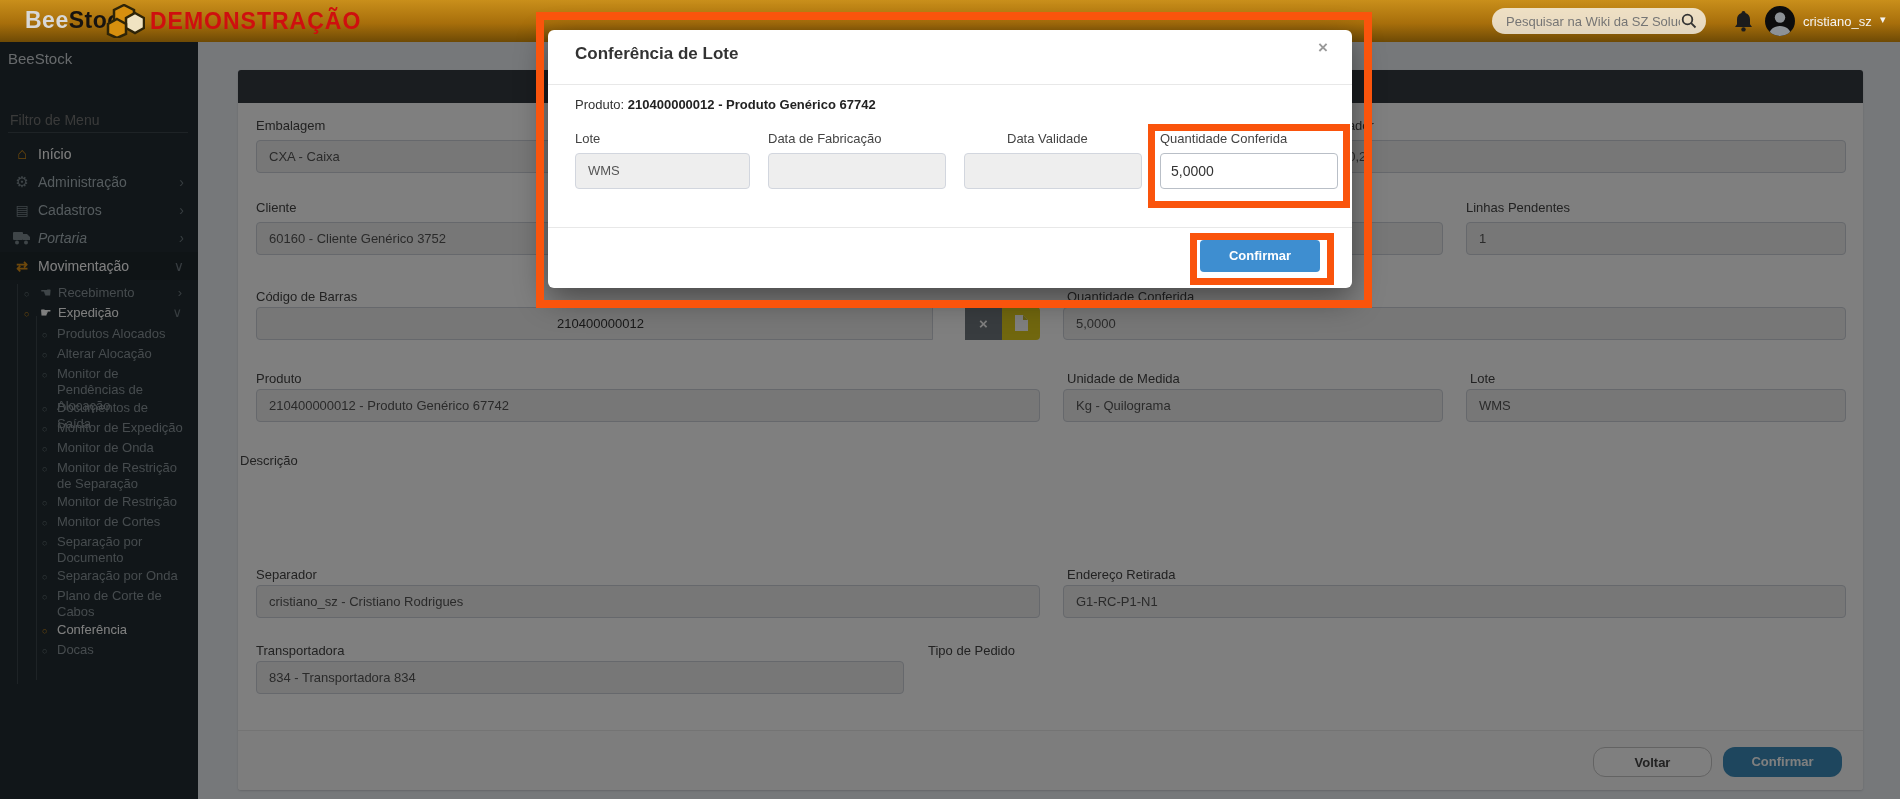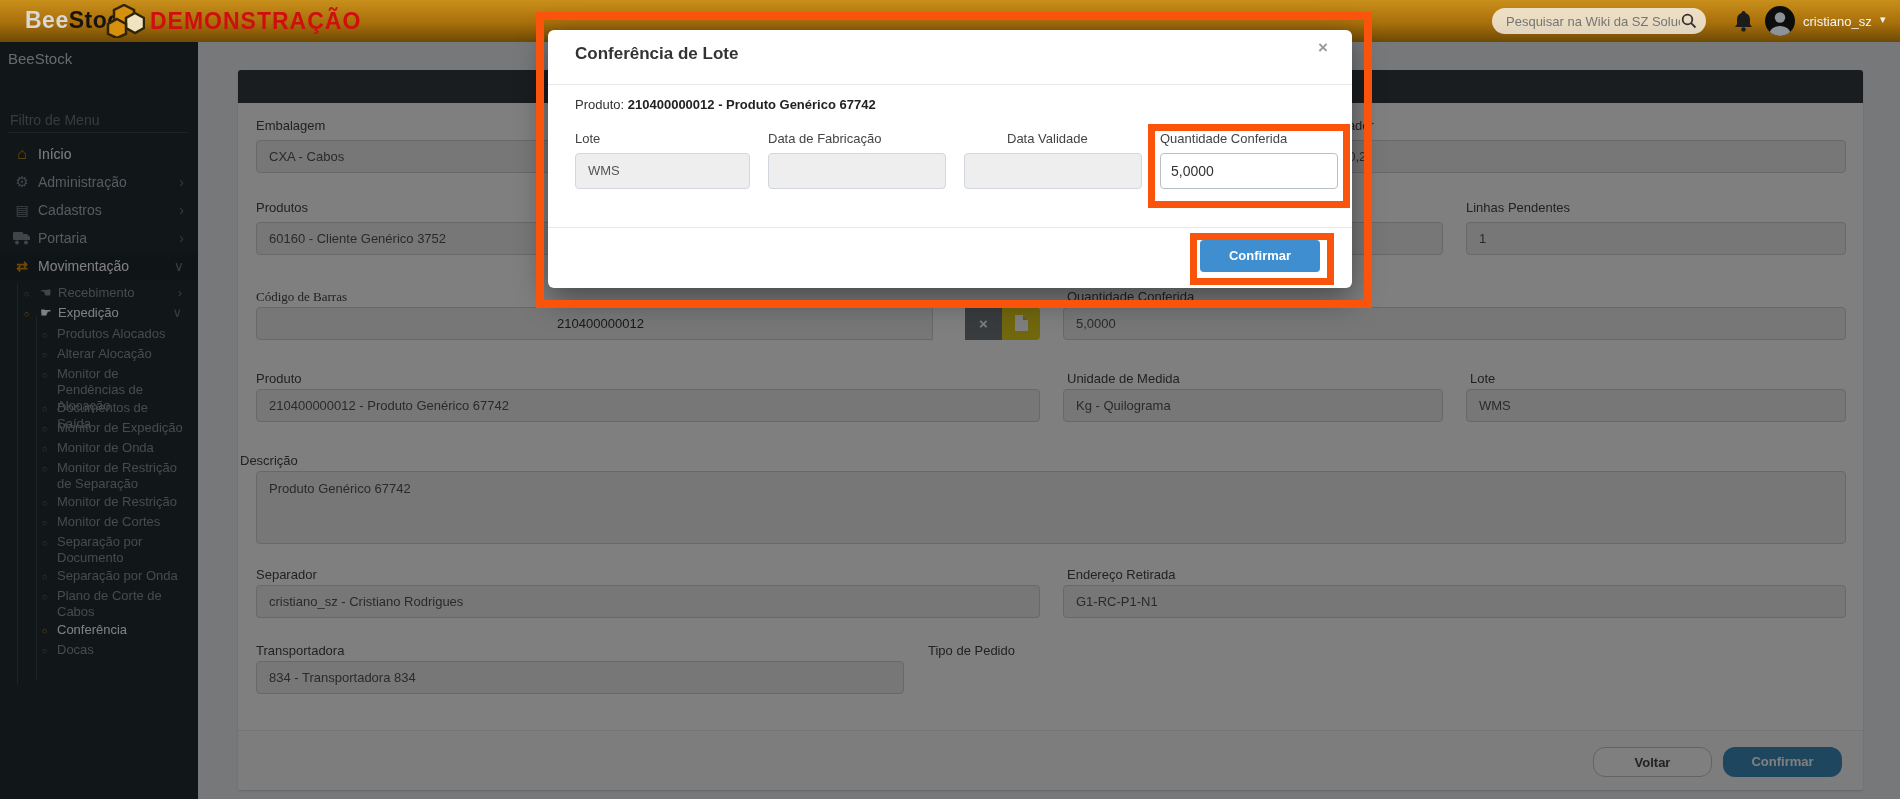--- a/index.html
+++ b/index.html
@@ -120,21 +120,21 @@
     <div class="abs sb-item" style="top:126px;">
       <span class="ic" style="font-size:15px;">⚙</span>
       <span class="tx">Administração</span>
       <span class="ch">›</span>
     </div>
     <div class="abs sb-item" style="top:154px;">
       <span class="ic" style="font-size:14px;">▤</span>
       <span class="tx">Cadastros</span>
       <span class="ch">›</span>
     </div>
-    <div class="abs sb-item" style="top:182px;">
+    <div class="abs sb-item" style="top:182px;font-style:italic;">
       <svg class="ic" style="top:7px;" width="18" height="14" viewBox="0 0 18 14">
         <rect x="0" y="1" width="10" height="8" rx="1" fill="#7e8a91"></rect>
         <path d="M10 3h4l3 3v3h-7z" fill="#7e8a91"></path>
         <circle cx="4" cy="11.5" r="2" fill="#7e8a91"></circle>
           <circle cx="13" cy="11.5" r="2" fill="#7e8a91"></circle>
       </svg>
       <span class="tx">Portaria</span>
       <span class="ch">›</span>
     </div>
     <div class="abs sb-item active" style="top:210px;background:#1e282d;">
@@ -215,52 +215,51 @@
         <i class="dot">○</i>
         <span class="tx">Docas</span>
       </div>
   </div>
 
   <div id="content" class="abs">
     <div id="card" class="abs"></div>
     <div id="card-header" class="abs"></div>
 
     <span class="abs lbl" style="left:58px;top:76px;">Embalagem</span>
-    <div class="abs f" style="left:58px;top:98px;width:784px;"><span>CXA - Cabos</span></div>
+    <div class="abs f" style="left:58px;top:98px;width:784px;"><span>CXA - Caixa</span></div>
     <div class="abs f" style="left:865px;top:98px;width:783px;"></div>
     <span class="abs lbl" style="left:1134px;top:76px;">itizador</span>
     <span class="abs" style="left:1143px;top:107px;font-size:13px;color:#555;z-index:2;">40,2</span>
 
-    <span class="abs lbl" style="left:58px;top:158px;">Produtos</span>
+    <span class="abs lbl" style="left:58px;top:158px;">Cliente</span>
     <div class="abs f" style="left:58px;top:180px;width:784px;"><span>60160 - Cliente Genérico 3752</span></div>
     <div class="abs f" style="left:865px;top:180px;width:380px;"></div>
     <span class="abs lbl" style="left:1268px;top:158px;">Linhas Pendentes</span>
     <div class="abs f" style="left:1268px;top:180px;width:380px;"><span>1</span></div>
 
-    <span class="abs lbl" style="left:58px;top:247px;font-family:Liberation Serif, serif;">Código de Barras</span>
+    <span class="abs lbl" style="left:58px;top:247px;">Código de Barras</span>
     <div class="abs f" style="left:58px;top:265px;width:677px;border-radius:4px 0 0 4px;color:#333;text-align:center;"><span>210400000012</span></div>
     <div id="cb-clear" class="abs gbtn" style="left:767px;top:265px;width:37px;"><span>×</span></div>
     <div id="cb-doc" class="abs gbtn" style="left:804px;top:265px;width:38px;">
       <svg width="13" height="16" viewBox="0 0 13 16" style="margin-top:8px;">
         <path d="M0 0h8l5 5v11H0z" fill="#fff"></path>
           <path d="M8 0l5 5H8z" fill="#cbbd28"></path>
       </svg>
     </div>
     <span class="abs lbl" style="left:869px;top:247px;">Quantidade Conferida</span>
     <div class="abs f" style="left:865px;top:265px;width:783px;"><span>5,0000</span></div>
 
     <span class="abs lbl" style="left:58px;top:329px;">Produto</span>
     <div class="abs f" style="left:58px;top:347px;width:784px;"><span>210400000012 - Produto Genérico 67742</span></div>
     <span class="abs lbl" style="left:869px;top:329px;">Unidade de Medida</span>
     <div class="abs f" style="left:865px;top:347px;width:380px;"><span>Kg - Quilograma</span></div>
     <span class="abs lbl" style="left:1272px;top:329px;">Lote</span>
     <div class="abs f" style="left:1268px;top:347px;width:380px;"><span>WMS</span></div>
 
     <span class="abs lbl" style="left:42px;top:411px;">Descrição</span>
-    <div class="abs f" style="left:58px;top:429px;width:1590px;height:73px;line-height:18px;padding-top:8px;"><span>Produto Genérico 67742</span></div>
 
     <span class="abs lbl" style="left:58px;top:525px;">Separador</span>
     <div class="abs f" style="left:58px;top:543px;width:784px;"><span>cristiano_sz - Cristiano Rodrigues</span></div>
     <span class="abs lbl" style="left:869px;top:525px;text-align:center;">Endereço Retirada</span>
     <div class="abs f" style="left:865px;top:543px;width:783px;"><span>G1-RC-P1-N1</span></div>
 
     <span class="abs lbl" style="left:58px;top:601px;">Transportadora</span>
     <div class="abs f" style="left:58px;top:619px;width:648px;"><span>834 - Transportadora 834</span></div>
     <span class="abs lbl" style="left:730px;top:601px;">Tipo de Pedido</span>
 

